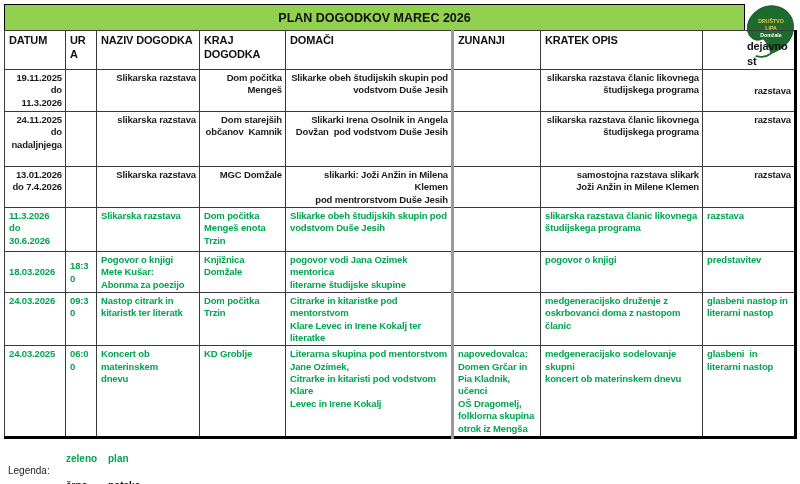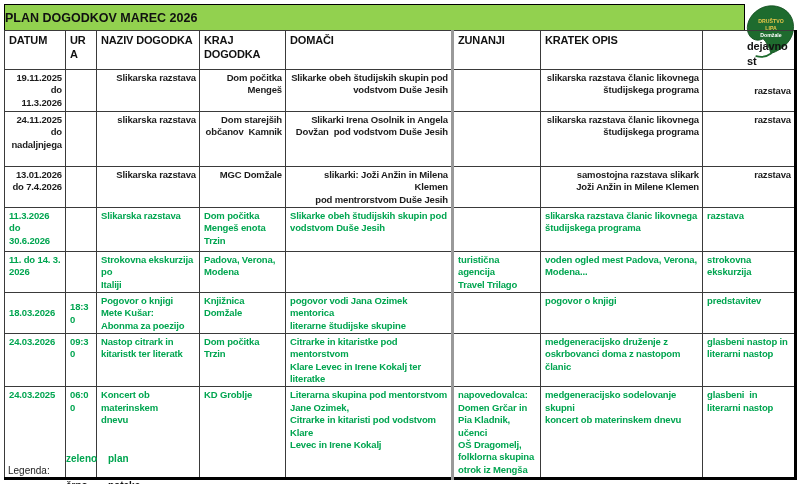--- a/index.html
+++ b/index.html
@@ -6,21 +6,21 @@
   body{
     width:800px;height:484px;position:relative;background:#fff;
     font-family:"Liberation Sans","DejaVu Sans",sans-serif;
     color:var(--text_black);
     overflow:hidden;
   }
   .titlebar{
     position:absolute;left:4px;top:4px;width:739px;height:25px;
     background:var(--header_green);
     border:1px solid #000;
-    display:flex;align-items:center;justify-content:flex-start;
+    display:flex;align-items:center;justify-content:center;
     font-weight:bold;font-size:12.5px;color:#111;
   }
   .logo{position:absolute;left:745px;top:3px;width:52px;height:56px;}
   table.plan{
     position:absolute;left:4px;top:30px;
     border-collapse:collapse;table-layout:fixed;width:791px;
     font-size:9.5px;font-weight:bold;letter-spacing:-0.15px;line-height:1.3;
   }
   table.plan{border:1px solid #000;border-right:3px solid #000;border-bottom:3px solid #000;}
   .plan th,.plan td{
@@ -135,35 +135,20 @@
     <td>Dom počitka
 Mengeš enota Trzin</td>
     <td>Slikarke obeh študijskih skupin pod
 vodstvom Duše Jesih</td>
     <td class="col-zunanji"></td>
     <td>slikarska razstava članic likovnega
 študijskega programa</td>
     <td>razstava</td>
   </tr>
 
-  <tr class="green" style="height:29px">
-    <td>11. do 14. 3.
-2026</td>
-    <td></td>
-    <td>Strokovna ekskurzija po
-Italiji</td>
-    <td>Padova, Verona,
-Modena</td>
-    <td></td>
-    <td class="col-zunanji">turistična agencija
-Travel Trilago</td>
-    <td>voden ogled mest Padova, Verona,
-Modena...</td>
-    <td>strokovna ekskurzija</td>
-  </tr>
 
   <tr class="green" style="height:38px">
     <td class="vmid">18.03.2026</td>
     <td class="vmid">18:30</td>
     <td>Pogovor o knjigi
 Mete Kušar:
 Abonma za poezijo</td>
     <td>Knjižnica Domžale</td>
     <td>pogovor vodi Jana Ozimek mentorica
 literarne študijske skupine</td>

